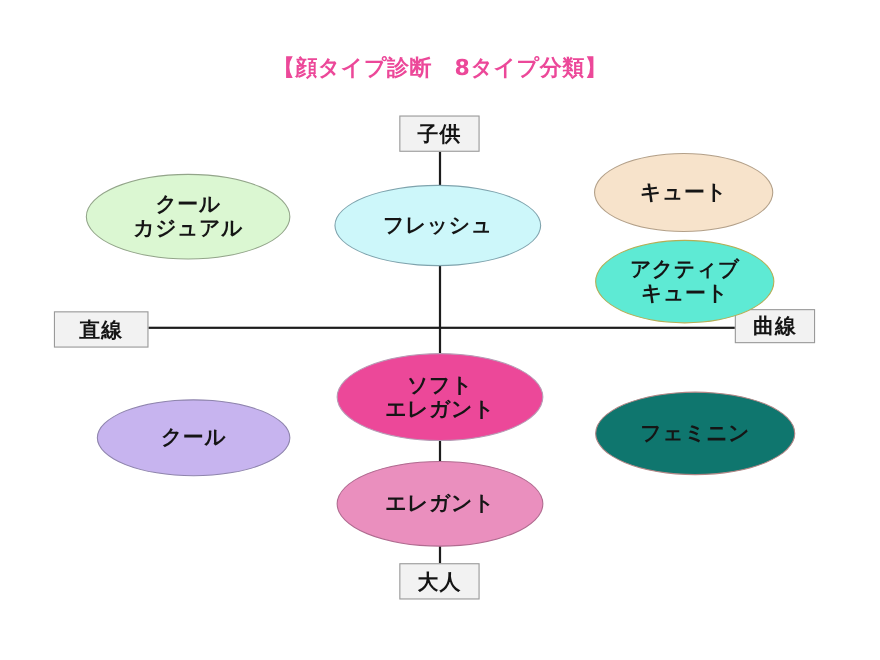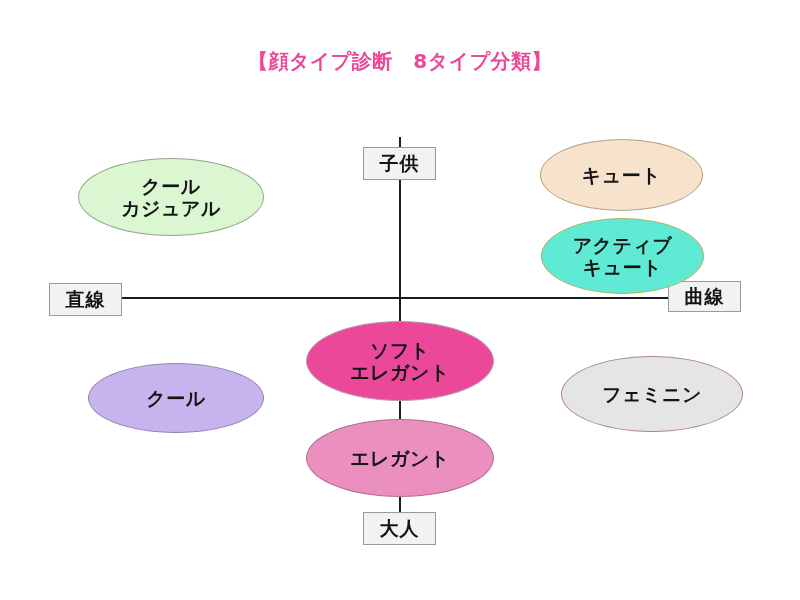--- a/index.html
+++ b/index.html
@@ -59,23 +59,23 @@
     box-sizing: border-box;
     display: flex;
     align-items: center;
     justify-content: center;
     font-size: 19px;
     font-weight: 600;
     color: #141414;
     letter-spacing: 1px;
     white-space: nowrap;
   }
-  .axis-label-top    { left: 363px; top: 105px; width: 73px; height: 33px; margin-top: 42px; }
+  .axis-label-top    { left: 363px; top: 105px; width: 73px; height: 33px; }
   .axis-label-bottom { left: 363px; top: 512px; width: 73px; height: 33px; }
-  .axis-label-left   { left: 49px;  top: 283px; width: 73px; height: 33px; }
+  .axis-label-left   { left: 49px;  top: 283px; width: 86px; height: 33px; }
   .axis-label-right  { left: 668px; top: 281px; width: 73px; height: 31px; }
   
   .node {
     position: absolute;
     box-sizing: border-box;
     border-radius: 50%;
     display: flex;
     align-items: center;
     justify-content: center;
     text-align: center;
@@ -108,22 +108,22 @@
   }
   .node-soft-elegant {
     left: 306px; top: 321px;  width: 188px; height: 80px;
     background: #ec4899; border: 1.5px solid #b79bb5;
   }
   .node-elegant {
     left: 306px; top: 419px;  width: 188px; height: 78px;
     background: #ea8fbe; border: 1.5px solid #b06b90;
   }
   .node-feminine {
-    left: 561px; top: 356px;  width: 182px; height: 76px;
-    background: #e5e5e5; border: 1.5px solid #b08585;
+    left: 541px; top: 356px;  width: 182px; height: 76px;
+    background: #0f766e; border: 1.5px solid #b08585;
   }
 </style>
 </head>
 <body>
 
 <div id="canvas">
 
   <div class="diagram-title">【顔タイプ診断　8タイプ分類】</div>
 
   <div class="axis-line axis-v"></div>
@@ -133,20 +133,21 @@
 
   <div class="axis-label axis-label-bottom">大人</div>
 
   <div class="axis-label axis-label-left">直線</div>
 
   <div class="axis-label axis-label-right">曲線</div>
 
   <div class="node node-cool-casual">クール
 カジュアル</div>
 
+  <div class="node node-fresh">フレッシュ</div>
 
   <div class="node node-cute">キュート</div>
 
   <div class="node node-active-cute">アクティブ
 キュート</div>
 
   <div class="node node-cool">クール</div>
 
   <div class="node node-soft-elegant">ソフト
 エレガント</div>

